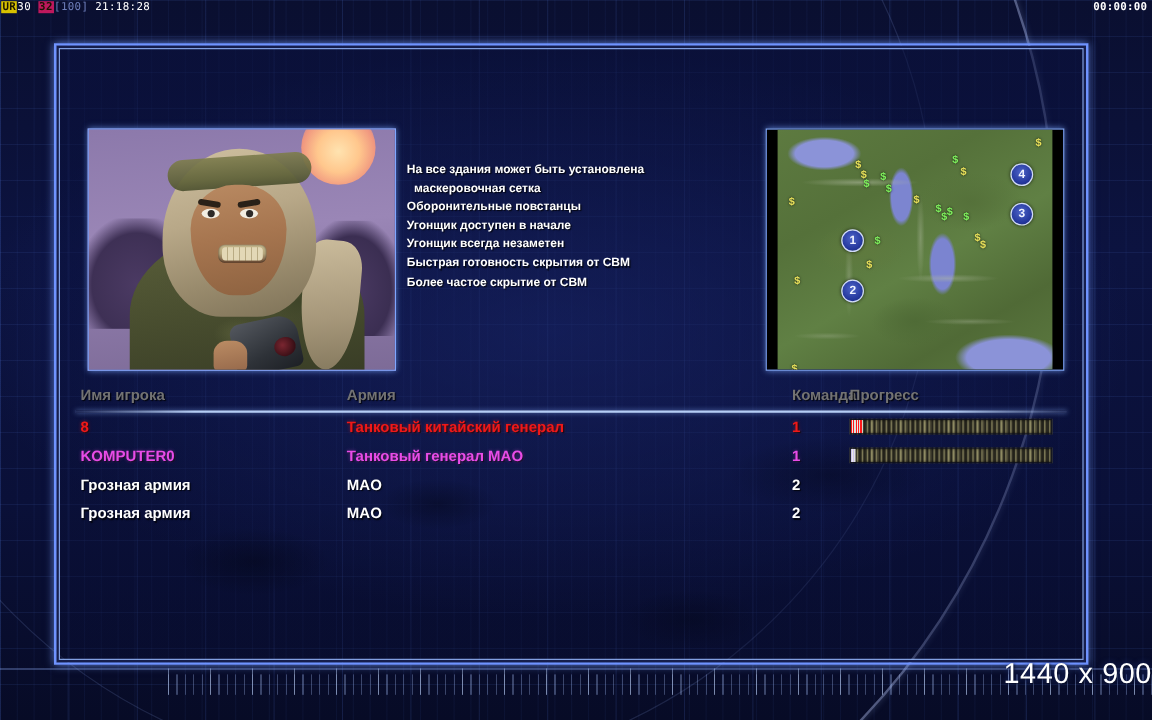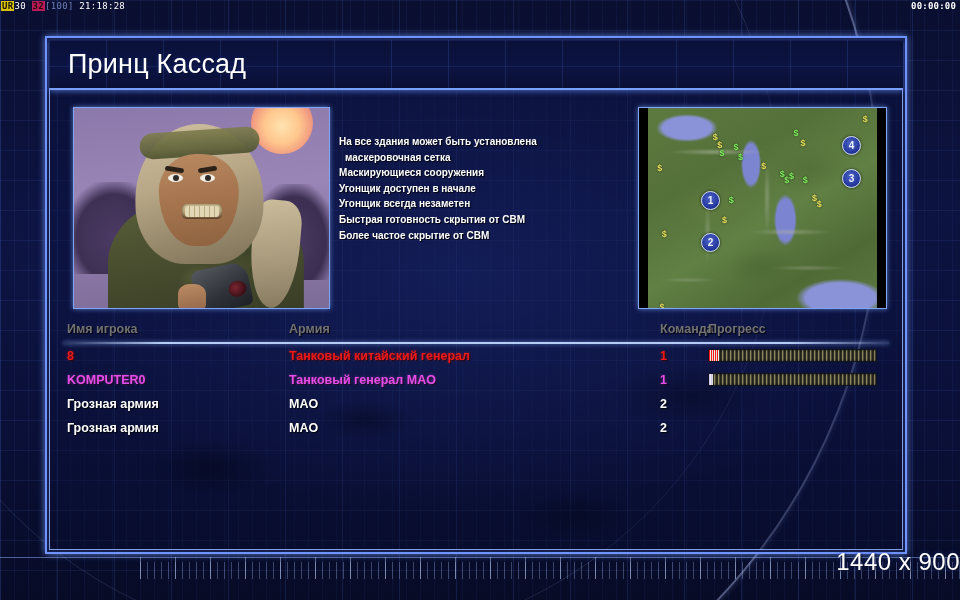--- a/index.html
+++ b/index.html
@@ -373,24 +373,20 @@
 <div id="topbar">
   <div id="fps-left">
     <span class="lbl">UR</span><span class="v1">30</span> <span class="v2">32</span><span class="v3">[100]</span> <span class="clock">21:18:28</span>
   </div>
   <div id="clock-right">00:00:00</div>
 </div>
 
 <div id="main-panel">
   <div class="panel-frame"></div>
 
-  <div id="title-bar">
-    <div class="tgrid"></div>
-    <div id="page-title">Принц Кассад</div>
-  </div>
 
   <div id="content">
 
     <div id="portrait-box">
       <div id="portrait-sky"></div>
       <div id="portrait-sun"></div>
       <div id="portrait-bush-l"></div>
       <div id="portrait-bush-r"></div>
       <div id="portrait-body"></div>
       <div id="portrait-scarf"></div>
@@ -402,21 +398,21 @@
       <div id="portrait-eye-l"></div>
       <div id="portrait-eye-r"></div>
       <div id="portrait-mouth"></div>
       <div id="portrait-gun"></div>
       <div id="portrait-hand"></div>
     </div>
 
     <div id="desc-list">
         <div class="desc-line">На все здания может быть установлена</div>
         <div class="desc-line indent">маскеровочная сетка</div>
-        <div class="desc-line">Маскирующиеся сооружения</div>
+        <div class="desc-line">Оборонительные повстанцы</div>
         <div class="desc-line">Угонщик доступен в начале</div>
         <div class="desc-line">Угонщик всегда незаметен</div>
         <div class="desc-line">Быстрая готовность скрытия от СВМ</div>
         <div class="desc-line">Более частое скрытие от СВМ</div>
       </div>
 
     <div id="minimap-box">
       <div id="minimap-terrain"></div>
       <div id="minimap-paths"></div>
     <div class="mm-res" style="left: 18.24px; top: 54.54px;">$</div>

